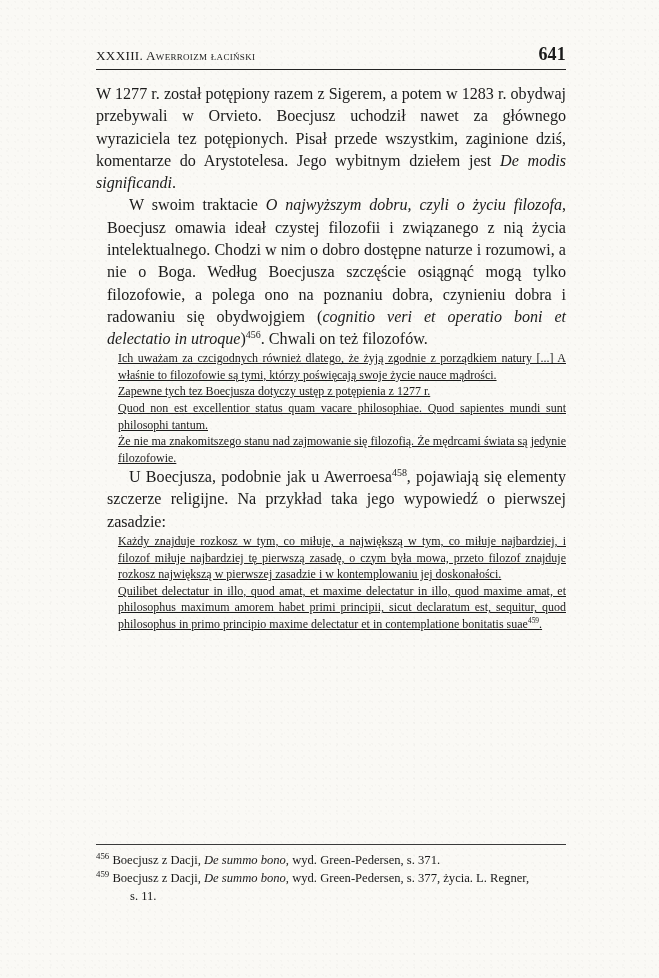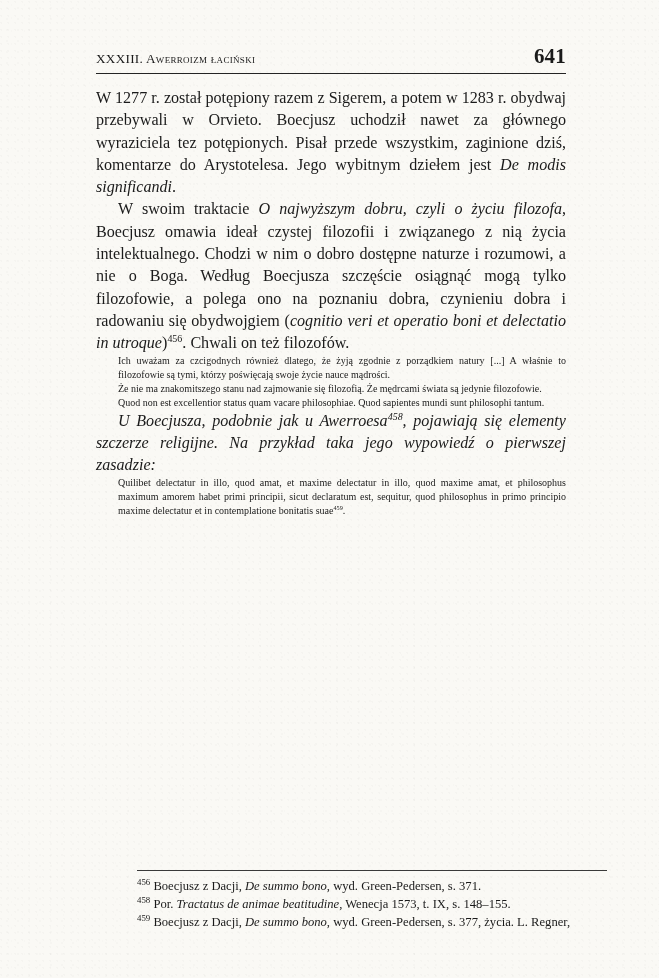--- a/index.html
+++ b/index.html
@@ -38,21 +38,21 @@
     align-items: baseline;
     justify-content: space-between;
     font-size: 13.2px;
     letter-spacing: 0.1px;
   }
   .runhead .chapnum {
     font-variant: small-caps;
     letter-spacing: 0.3px;
   }
   .runhead .folio {
-    font-size: 21px;
+    font-size: 18px;
     font-weight: bold;
     letter-spacing: 0.2px;
   }
   .headrule {
     border: 0;
     border-top: 1.4px solid #242424;
     margin: 4px 0 0 0;
     width: 100%;
   }
 
@@ -66,29 +66,31 @@
     hyphens: manual;
   }
   .body p {
     margin: 0;
   }
   .body p.flush {
     text-indent: 0;
   }
   .body p.indent {
     text-indent: 22px;
+    margin-left: 11px;
   }
   .quote {
     margin: 9.5px 0 0 0;
     padding-left: 22px;
-    font-size: 10px;
+    font-size: 12px;
     line-height: 1.38;
     text-align: justify;
+    text-decoration: underline;
   }
-  .gap-before { margin-top: 9.5px; font-style: italic; }
+  .gap-before { margin-top: 9.5px; }
   i, .it { font-style: italic; }
   sup {
     font-size: 0.62em;
     vertical-align: super;
     line-height: 0;
   }
 
   
   .fn-rule {
     border: 0;
@@ -130,35 +132,36 @@
 
     <div class="body">
 
       <p class="flush"><span>W 1277 r. został potępiony razem z Sigerem, a potem w 1283 r. obydwaj przebywali w Orvieto. Boecjusz uchodził nawet za głównego wyraziciela tez potępionych. Pisał przede wszystkim, zaginione dziś, komentarze do Arystotelesa. Jego wybitnym dziełem jest </span><i>De modis significandi</i><span>.</span></p>
 
       <p class="indent"><span>W swoim traktacie </span><i>O najwyższym dobru, czyli o życiu filozofa</i><span>, Boecjusz omawia ideał czystej filozofii i związanego z nią życia intelektualnego. Chodzi w nim o dobro dostępne naturze i rozumowi, a nie o Boga. Według Boecjusza szczęście osiągnąć mogą tylko filozofowie, a polega ono na poznaniu dobra, czynieniu dobra i radowaniu się obydwojgiem (</span><i>cognitio veri et operatio boni et delectatio in utroque</i><span>)</span><sup>456</sup><span>. Chwali on też filozofów.</span></p>
 
       <p class="quote">Ich uważam za czcigodnych również dlatego, że żyją zgodnie z porządkiem natury [...] A właśnie to filozofowie są tymi, którzy poświęcają swoje życie nauce mądrości.</p>
 
 
+      <p class="quote">Zapewne tych tez Boecjusza dotyczy ustęp z potępienia z 1277 r.</p>
+
+      <p class="quote">Quod non est excellentior status quam vacare philosophiae. Quod sapientes mundi sunt philosophi tantum.</p>
 
       <p class="quote">Że nie ma znakomitszego stanu nad zajmowanie się filozofią. Że mędrcami świata są jedynie filozofowie.</p>
 
-      <p class="quote">Quod non est excellentior status quam vacare philosophiae. Quod sapientes mundi sunt philosophi tantum.</p>
-
       <p class="indent gap-before"><span>U Boecjusza, podobnie jak u Awerroesa</span><sup>458</sup><span>, pojawiają się elementy szczerze religijne. Na przykład taka jego wypowiedź o pierwszej zasadzie:</span></p>
 
+      <p class="quote">Każdy znajduje rozkosz w tym, co miłuje, a największą w tym, co miłuje najbardziej, i filozof miłuje najbardziej tę pierwszą zasadę, o czym była mowa, przeto filozof znajduje rozkosz największą w pierwszej zasadzie i w kontemplowaniu jej doskonałości.</p>
 
       <p class="quote"><span>Quilibet delectatur in illo, quod amat, et maxime delectatur in illo, quod maxime amat, et philosophus maximum amorem habet primi principii, sicut declaratum est, sequitur, quod philosophus in primo principio maxime delectatur et in contemplatione bonitatis suae</span><sup>459</sup><span>.</span></p>
 
 
     </div>
   </div>
 
-  <div style="position:absolute; left:96px; top:870px; width:470px;margin-left:41px;">
+  <div style="position:absolute; left:96px; top:844px; width:470px;">
     <hr class="fn-rule">
     <div class="footnotes" id="fn-list">
         <p class="fn"><sup>456</sup> <span>Boecjusz z Dacji, </span><i>De summo bono</i><span>, wyd. Green-Pedersen, s. 371.</span></p>
-        <p class="fn"><sup>458</sup> <span>Por. </span><i>Tractatus de animae beatitudine</i><span>, Wenecja 1573, t. IX, s. 148–155.</span></p>
-        <p class="fn"><sup>459</sup> <span>Boecjusz z Dacji, </span><i>De summo bono</i><span>, wyd. Green-Pedersen, s. 377, życia. L. Regner,</span></p>
+        <p class="fn"><sup>459</sup> <span>Boecjusz z Dacji, </span><i>De summo bono</i><span>, wyd. Green-Pedersen, s. 377, życia. L. Regner,</span><span class="cont">s. 11.</span></p>
       </div>
   </div>
 </div>
 
 </body></html>

